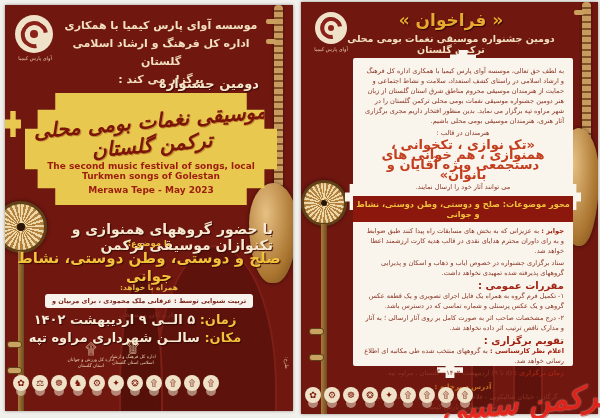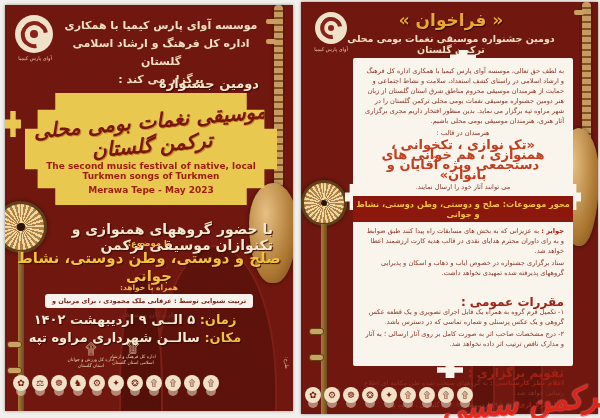--- a/index.html
+++ b/index.html
@@ -82,21 +82,21 @@
   .call-subheader { position:absolute; top:31px; left:30px; width:240px; text-align:center;
       color:#f2e0c0; font-size:9.5px; font-weight:bold; }
   .white-panel { position:absolute; left:52px; top:56px; width:220px; height:308px;
       background:#faf5ec; border-radius:2px; padding:8px 9px 5px; direction:rtl;
       color:#8a3526; font-size:6.6px; line-height:10px; text-align:right; }
   .white-panel p { margin-bottom:2px; }
   .center { text-align:center; }
   .formats-line { color:#c33d1f; font-weight:bold; font-size:13px; }
   .themes-banner { margin:4px -9px 4px; background:#8c170d; color:#efc23d; font-weight:bold;
       font-size:8.2px; text-align:center; padding:3px 2px; }
-  .section-heading { color:#a02313; font-weight:bold; font-size:12px; margin-top:19px; }
+  .section-heading { color:#a02313; font-weight:bold; font-size:10px; margin-top:3px; }
   .inline-label { color:#a02313; font-weight:bold; }
   .address-heading { color:#c06a1e; font-weight:bold; text-align:center; font-size:7.2px; margin-top:4px; }
   .pillar { position:absolute; background:#5d120c; border-left:2px solid #7e2018; border-right:2px solid #7e2018; }
 
   
   .watermark { position:absolute; right:-8px; bottom:-2px; color:#e7241b; font-size:30px; font-weight:bold;
       font-style:italic; transform:rotate(-5deg); letter-spacing:-1px;
       text-shadow:0 0 2px rgba(255,240,230,.7), 1px 1px 0 rgba(120,0,0,.5); opacity:.95; z-index:9; }
 </style>
 </head>
@@ -128,21 +128,21 @@
 
     <div class="org-lines" dir="rtl">
       <div>موسسه آوای پارس کیمیا با همکاری</div>
       <div>اداره کل فرهنگ و ارشاد اسلامی گلستان</div>
       <div>برگزار می کند :</div>
     </div>
 
     <div class="festival-label" dir="rtl">دومین جشنواره</div>
     <div class="gold-panel">
       <div class="calligraphy" dir="rtl">موسیقی نغمات بومی محلی ترکمن گلستان</div>
-      <div class="english-title">The second music festival of native, local Turkmen songs of Turkmen</div>
+      <div class="english-title">The second music festival of songs, local Turkmen songs of Golestan</div>
       <div class="english-subtitle">Merawa Tepe - May 2023</div>
     </div>
 
     <div class="participants" dir="rtl">با حضور گروههای همنوازی و تکنوازان موسیقی ترکمن</div>
     <div class="topic-label" dir="rtl">با موضوع:</div>
     <div class="topics" dir="rtl">صلح و دوستی، وطن دوستی، نشاط جوانی</div>
     <div class="workshop-label" dir="rtl">همراه با خواهد:</div>
     <div class="workshop-box" dir="rtl">تربیت شنوایی توسط : عرفانی ملک محمودی ، برای مربیان و نوازندگان موسیقی</div>
 
     <div class="when-line" dir="rtl">

